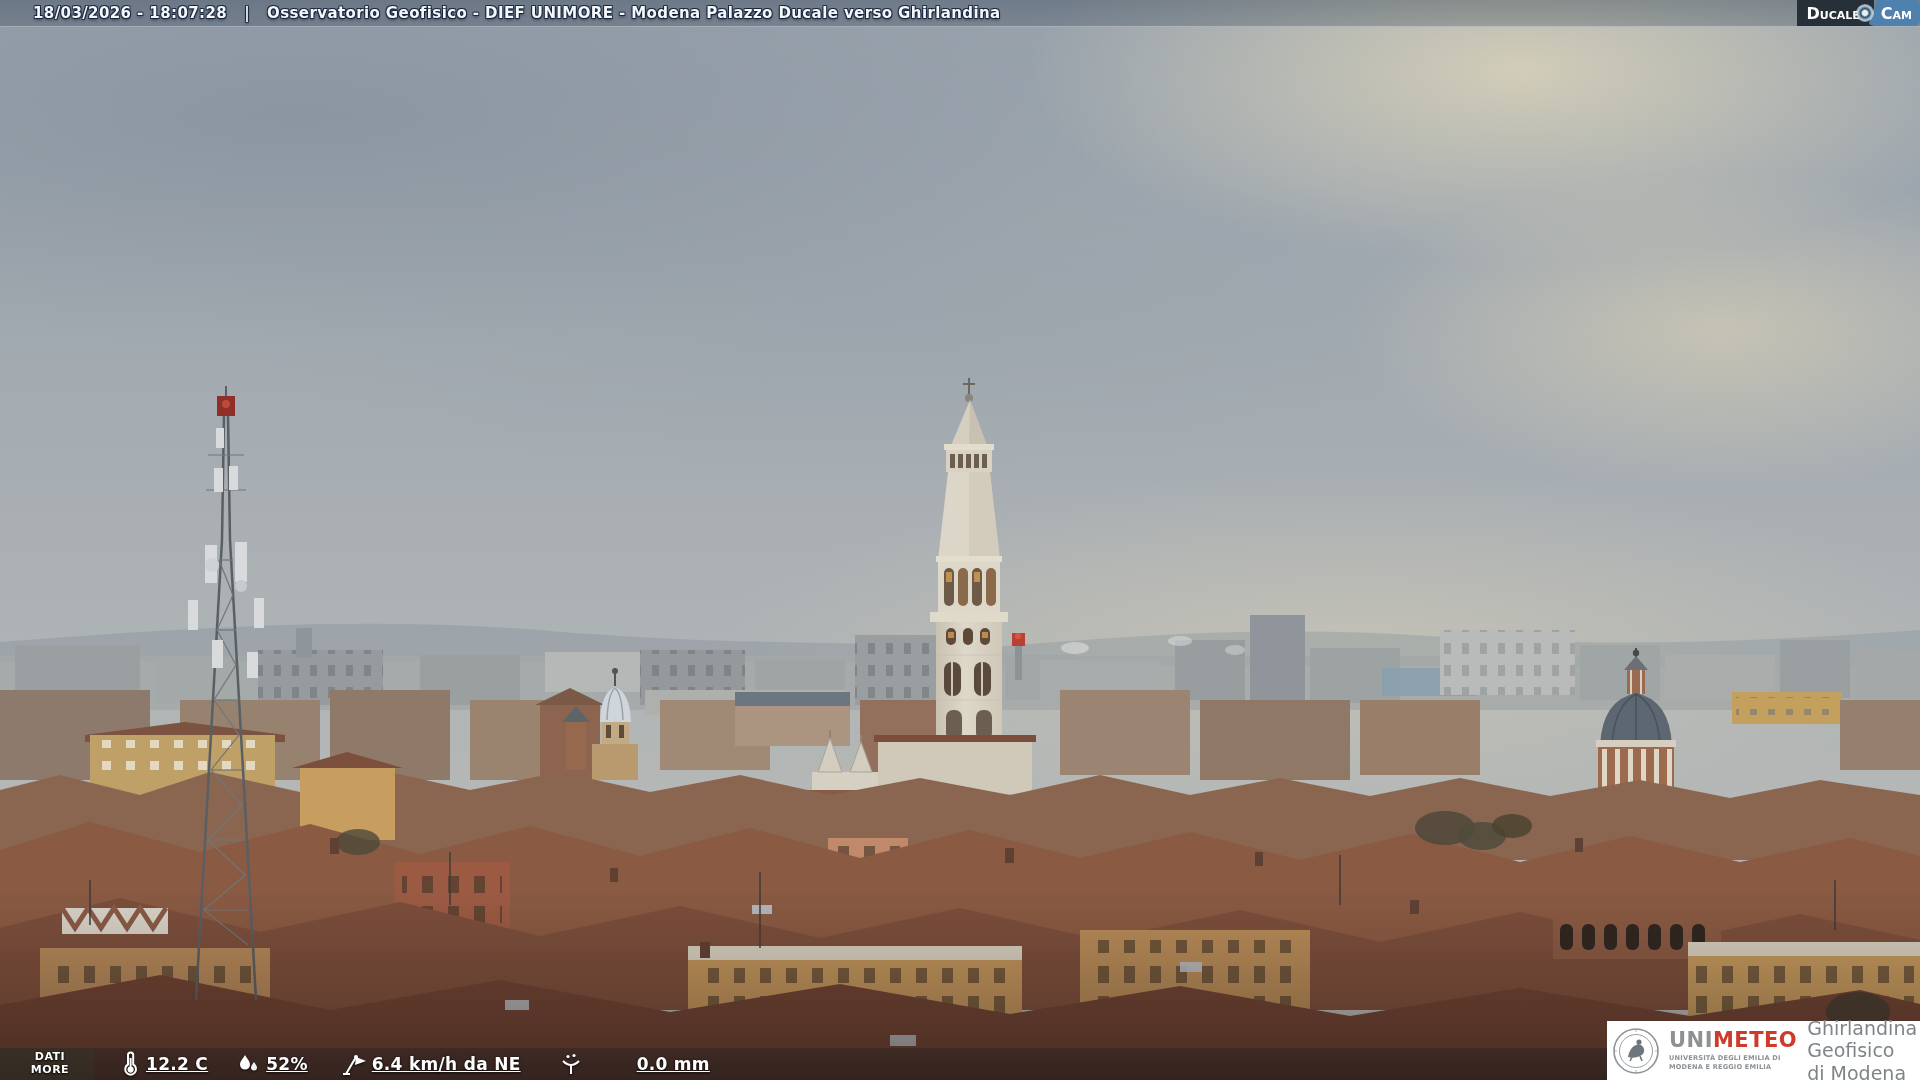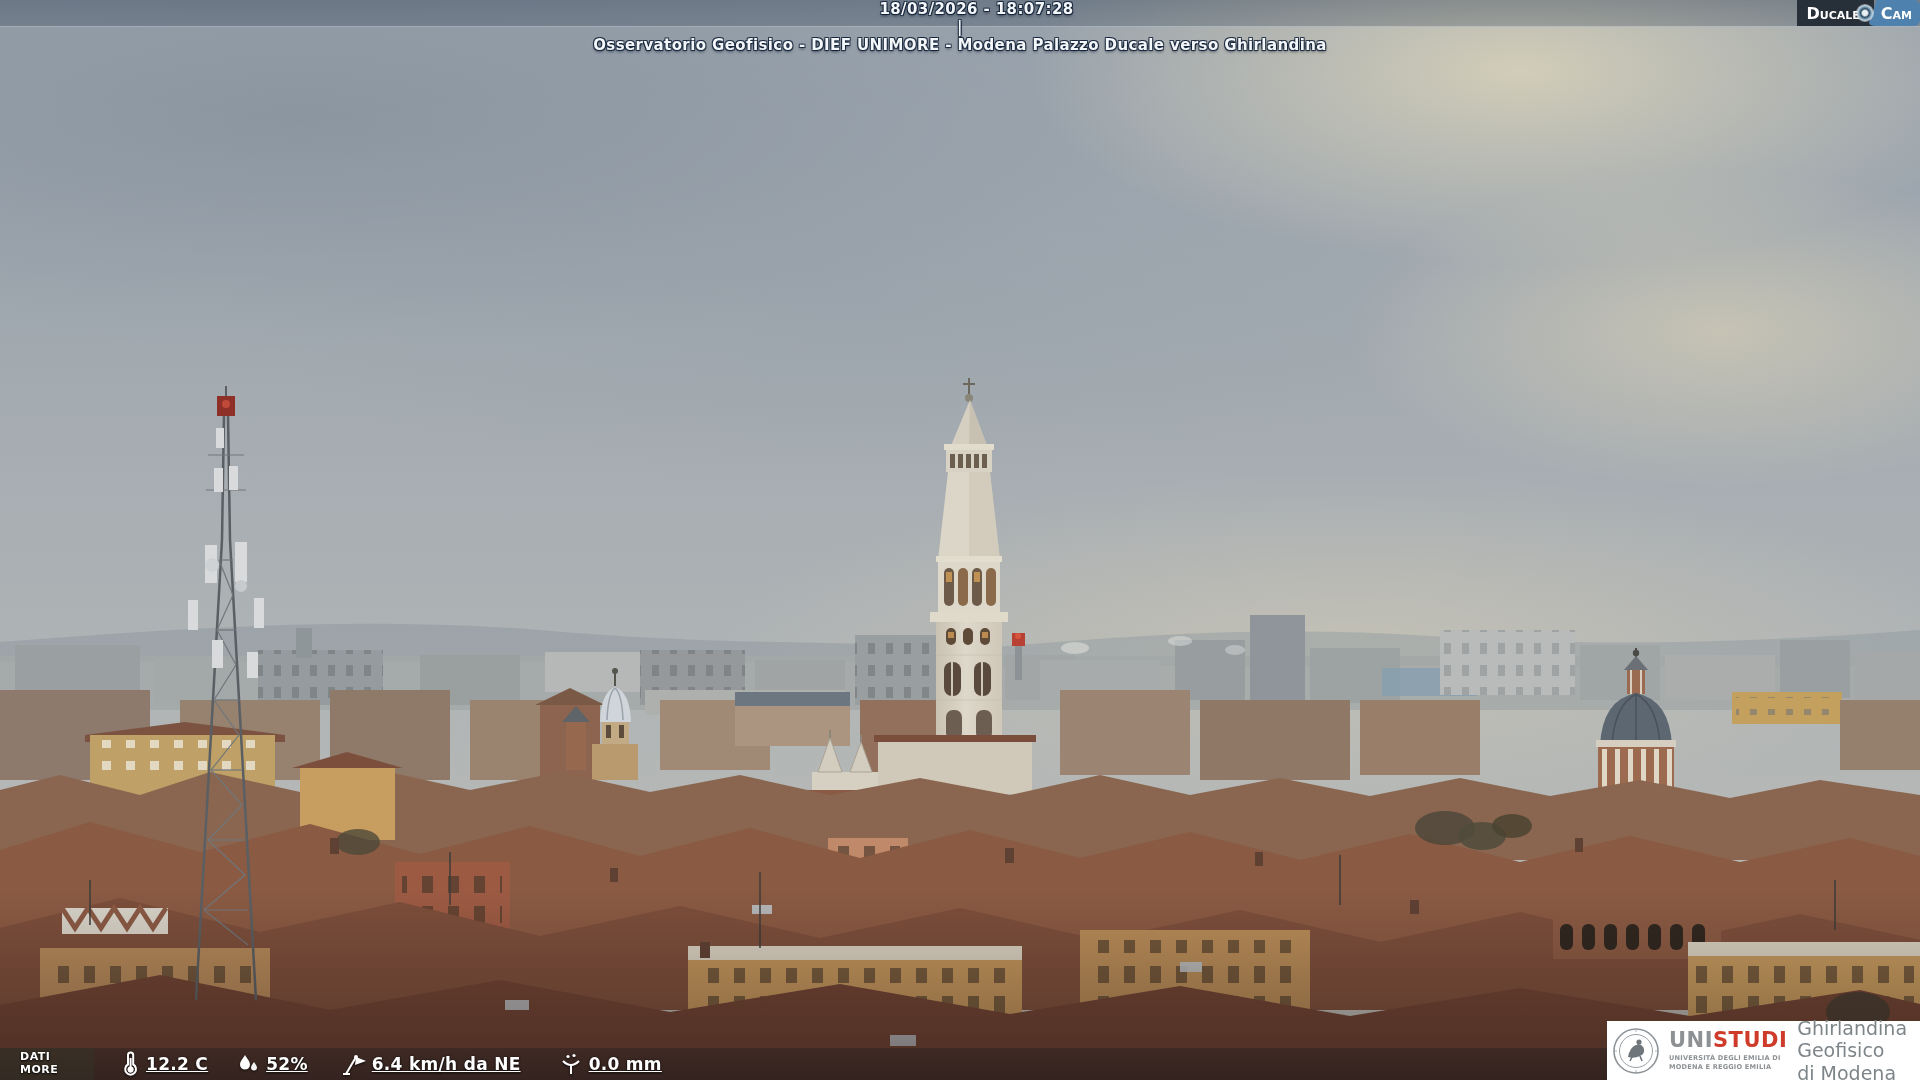--- a/index.html
+++ b/index.html
@@ -18,21 +18,20 @@
 
   
   .top-bar{
     position:absolute;left:0;top:0;width:100%;height:26px;z-index:30;
     background:linear-gradient(180deg,rgba(34,50,70,0.34),rgba(34,50,70,0.26));
     border-bottom:1px solid rgba(232,240,246,0.45);
     display:flex;align-items:center;
     color:#f4f7fa;font-weight:bold;font-size:15px;letter-spacing:0.4px;
     text-shadow:-1px -1px 0 rgba(18,32,55,.8),1px -1px 0 rgba(18,32,55,.8),
                 -1px 1px 0 rgba(18,32,55,.8),1px 1px 0 rgba(18,32,55,.8),0 2px 3px rgba(8,18,38,.6);
-    flex-direction:column;
   }
   .top-bar .ts{margin-left:33px;white-space:nowrap;}
   .top-bar .sep{margin:0 17px;}
   .top-bar .title{white-space:nowrap;}
 
   
   .wc{position:absolute;right:0;top:0;height:26px;z-index:40;display:flex;align-items:stretch;
       font-weight:bold;font-variant:small-caps;color:#fff;font-size:16px;}
   .wc-left{background:#272f38;display:flex;align-items:center;padding:0 14px 0 9px;}
   .wc-right{background:#4e81ae;display:flex;align-items:center;padding:0 8px 0 13px;
@@ -41,27 +40,27 @@
           background:radial-gradient(circle at 50% 50%, #e9f0f4 0 22%, #2f4b62 38%, #7fa3bd 55%, #dde8ee 70%);
           box-shadow:0 0 0 1px rgba(255,255,255,0.5);z-index:41;}
 
   
   .bottom-bar{
     position:absolute;left:0;bottom:0;width:100%;height:32px;z-index:30;
     background:linear-gradient(180deg,rgba(28,28,32,0.36),rgba(22,22,26,0.46));
     display:flex;align-items:center;color:#fff;
     text-shadow:0 1px 2px rgba(0,0,0,.85),0 0 2px rgba(0,0,0,.6);
   }
-  .meteo-label{height:100%;display:flex;flex-direction:column;justify-content:center;
+  .meteo-label{height:100%;display:flex;flex-direction:column;justify-content:center;align-items:center;
     background:rgba(52,54,40,0.45);padding:0 14px 0 20px;min-width:60px;
     font-size:11px;font-weight:bold;line-height:1.15;letter-spacing:0.5px;}
   .wx-item{display:flex;align-items:center;}
   .wx-item svg{filter:drop-shadow(0 1px 1px rgba(0,0,0,.7));}
   .wx-val{font-size:17px;font-weight:bold;margin-left:6px;white-space:nowrap;letter-spacing:0.3px;text-decoration:underline;}
-  .m-temp{margin-left:26px;} .m-hum{margin-left:28px;} .m-wind{margin-left:32px;} .m-rain{margin-left:38px;}
+  .m-temp{margin-left:26px;} .m-hum{margin-left:28px;} .m-wind{margin-left:32px;} .m-rain{margin-left:38px;gap:48px;}
 
   
   .uni-box{position:absolute;right:0;bottom:0;width:313px;height:59px;background:#ffffff;z-index:35;
            display:flex;align-items:center;padding:0;}
   .uni-crest{width:48px;height:48px;margin-left:5px;flex:0 0 auto;}
   .uni-brand{margin-left:9px;display:flex;flex-direction:column;justify-content:center;}
   .uni-name{font-size:21px;font-weight:bold;letter-spacing:0.5px;line-height:1;}
   .uni-name .gray{color:#8d9194;} .uni-name .red{color:#cf3b2a;}
   .uni-sub{font-size:6.6px;color:#8d9194;letter-spacing:0.2px;line-height:1.25;margin-top:3px;font-weight:bold;}
   .uni-org{margin-left:10px;font-size:19px;color:#7e8588;line-height:1.18;}
@@ -440,21 +439,21 @@
       <path d="M26 17 L29 22 M20 30 L18 34 M28 29 L30 34" stroke="#6f767b" stroke-width="1.6"></path>
       <g stroke="#9aa0a4" stroke-width="0.8">
         <line x1="24" y1="2" x2="24" y2="5"></line>
           <line x1="24" y1="43" x2="24" y2="46"></line>
         <line x1="2" y1="24" x2="5" y2="24"></line>
           <line x1="43" y1="24" x2="46" y2="24"></line>
       </g>
     </svg>
     <div class="uni-brand">
       <div class="uni-name">
-        <span class="gray">UNI</span><span class="red">STUDI</span>
+        <span class="gray">UNI</span><span class="red">METEO</span>
       </div>
       <div class="uni-sub">
         <div>UNIVERSITÀ DEGLI EMILIA DI</div>
         <div>MODENA E REGGIO EMILIA</div>
       </div>
     </div>
     <div class="uni-org">
       <div>Ghirlandina Geofisico</div>
       <div>di Modena</div>
     </div>

